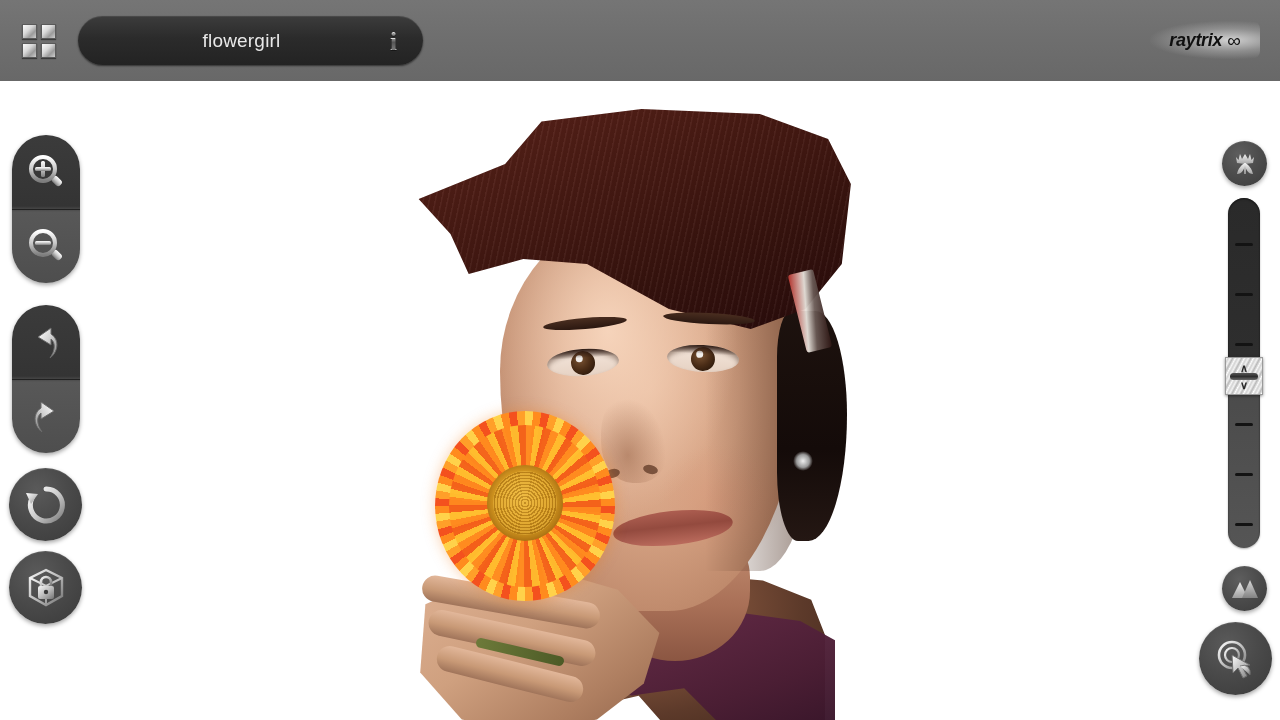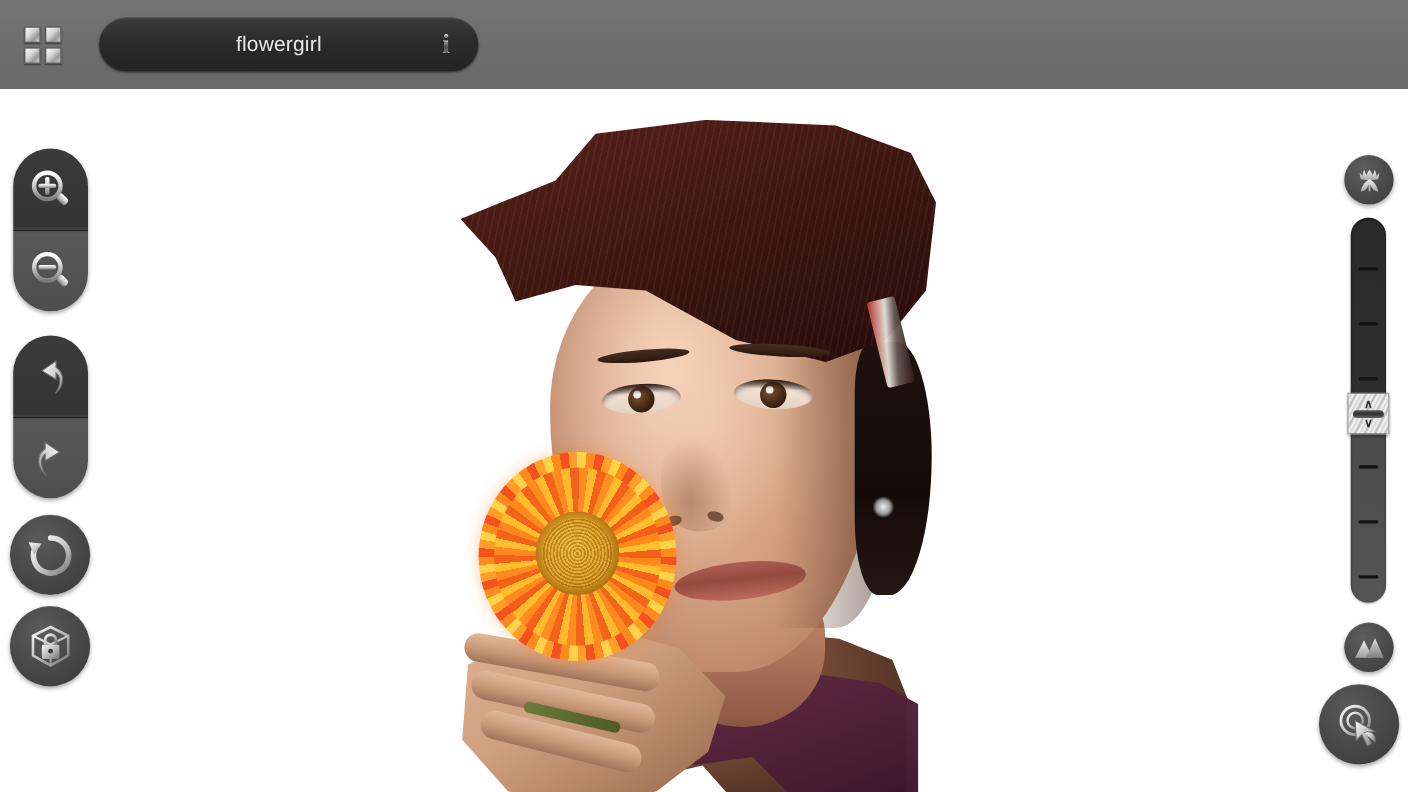--- a/index.html
+++ b/index.html
@@ -26,21 +26,21 @@
     cursor:pointer;
   }
   .grid-icon i {
     display:block; width:15px; height:15px;
     background:linear-gradient(135deg,#fafafa 0%,#d8d8d8 40%,#9b9b9b 70%,#cfcfcf 100%);
     border:1px solid #5a5a5a;
     box-shadow:0 1px 1px rgba(0,0,0,.45);
   }
 
   .title-pill {
-    position:absolute; left:90px; top:16px;
+    position:absolute; left:78px; top:16px;
     width:345px; height:49px;
     border-radius:26px;
     background:linear-gradient(180deg,#3c3c3c 0%,#2b2b2b 45%,#232323 100%);
     box-shadow:0 1px 2px rgba(0,0,0,.55), inset 0 1px 0 rgba(255,255,255,.07);
     display:flex; align-items:center; justify-content:center;
     cursor:pointer;
   }
   .title-pill .title-text {
     color:#e8e8e8; font-size:19px; letter-spacing:.2px;
     padding-right:18px;
@@ -278,20 +278,24 @@
       <i></i>
       <i></i>
     </div>
 
     <div class="title-pill">
       <span class="title-text">flowergirl</span>
       <i class="info-icon">i</i>
     </div>
 
 
+    <div class="brand">
+      <span class="brand-name">raytrix</span>
+      <span class="brand-inf">∞</span>
+    </div>
   </div>
 
   <div class="canvas">
     <div class="scene">
       <div class="shoulder"></div>
       <div class="sweater"></div>
       <div class="neck"></div>
       <div class="face"></div>
       <div class="cheek"></div>
       <div class="face-shadow-r"></div>

